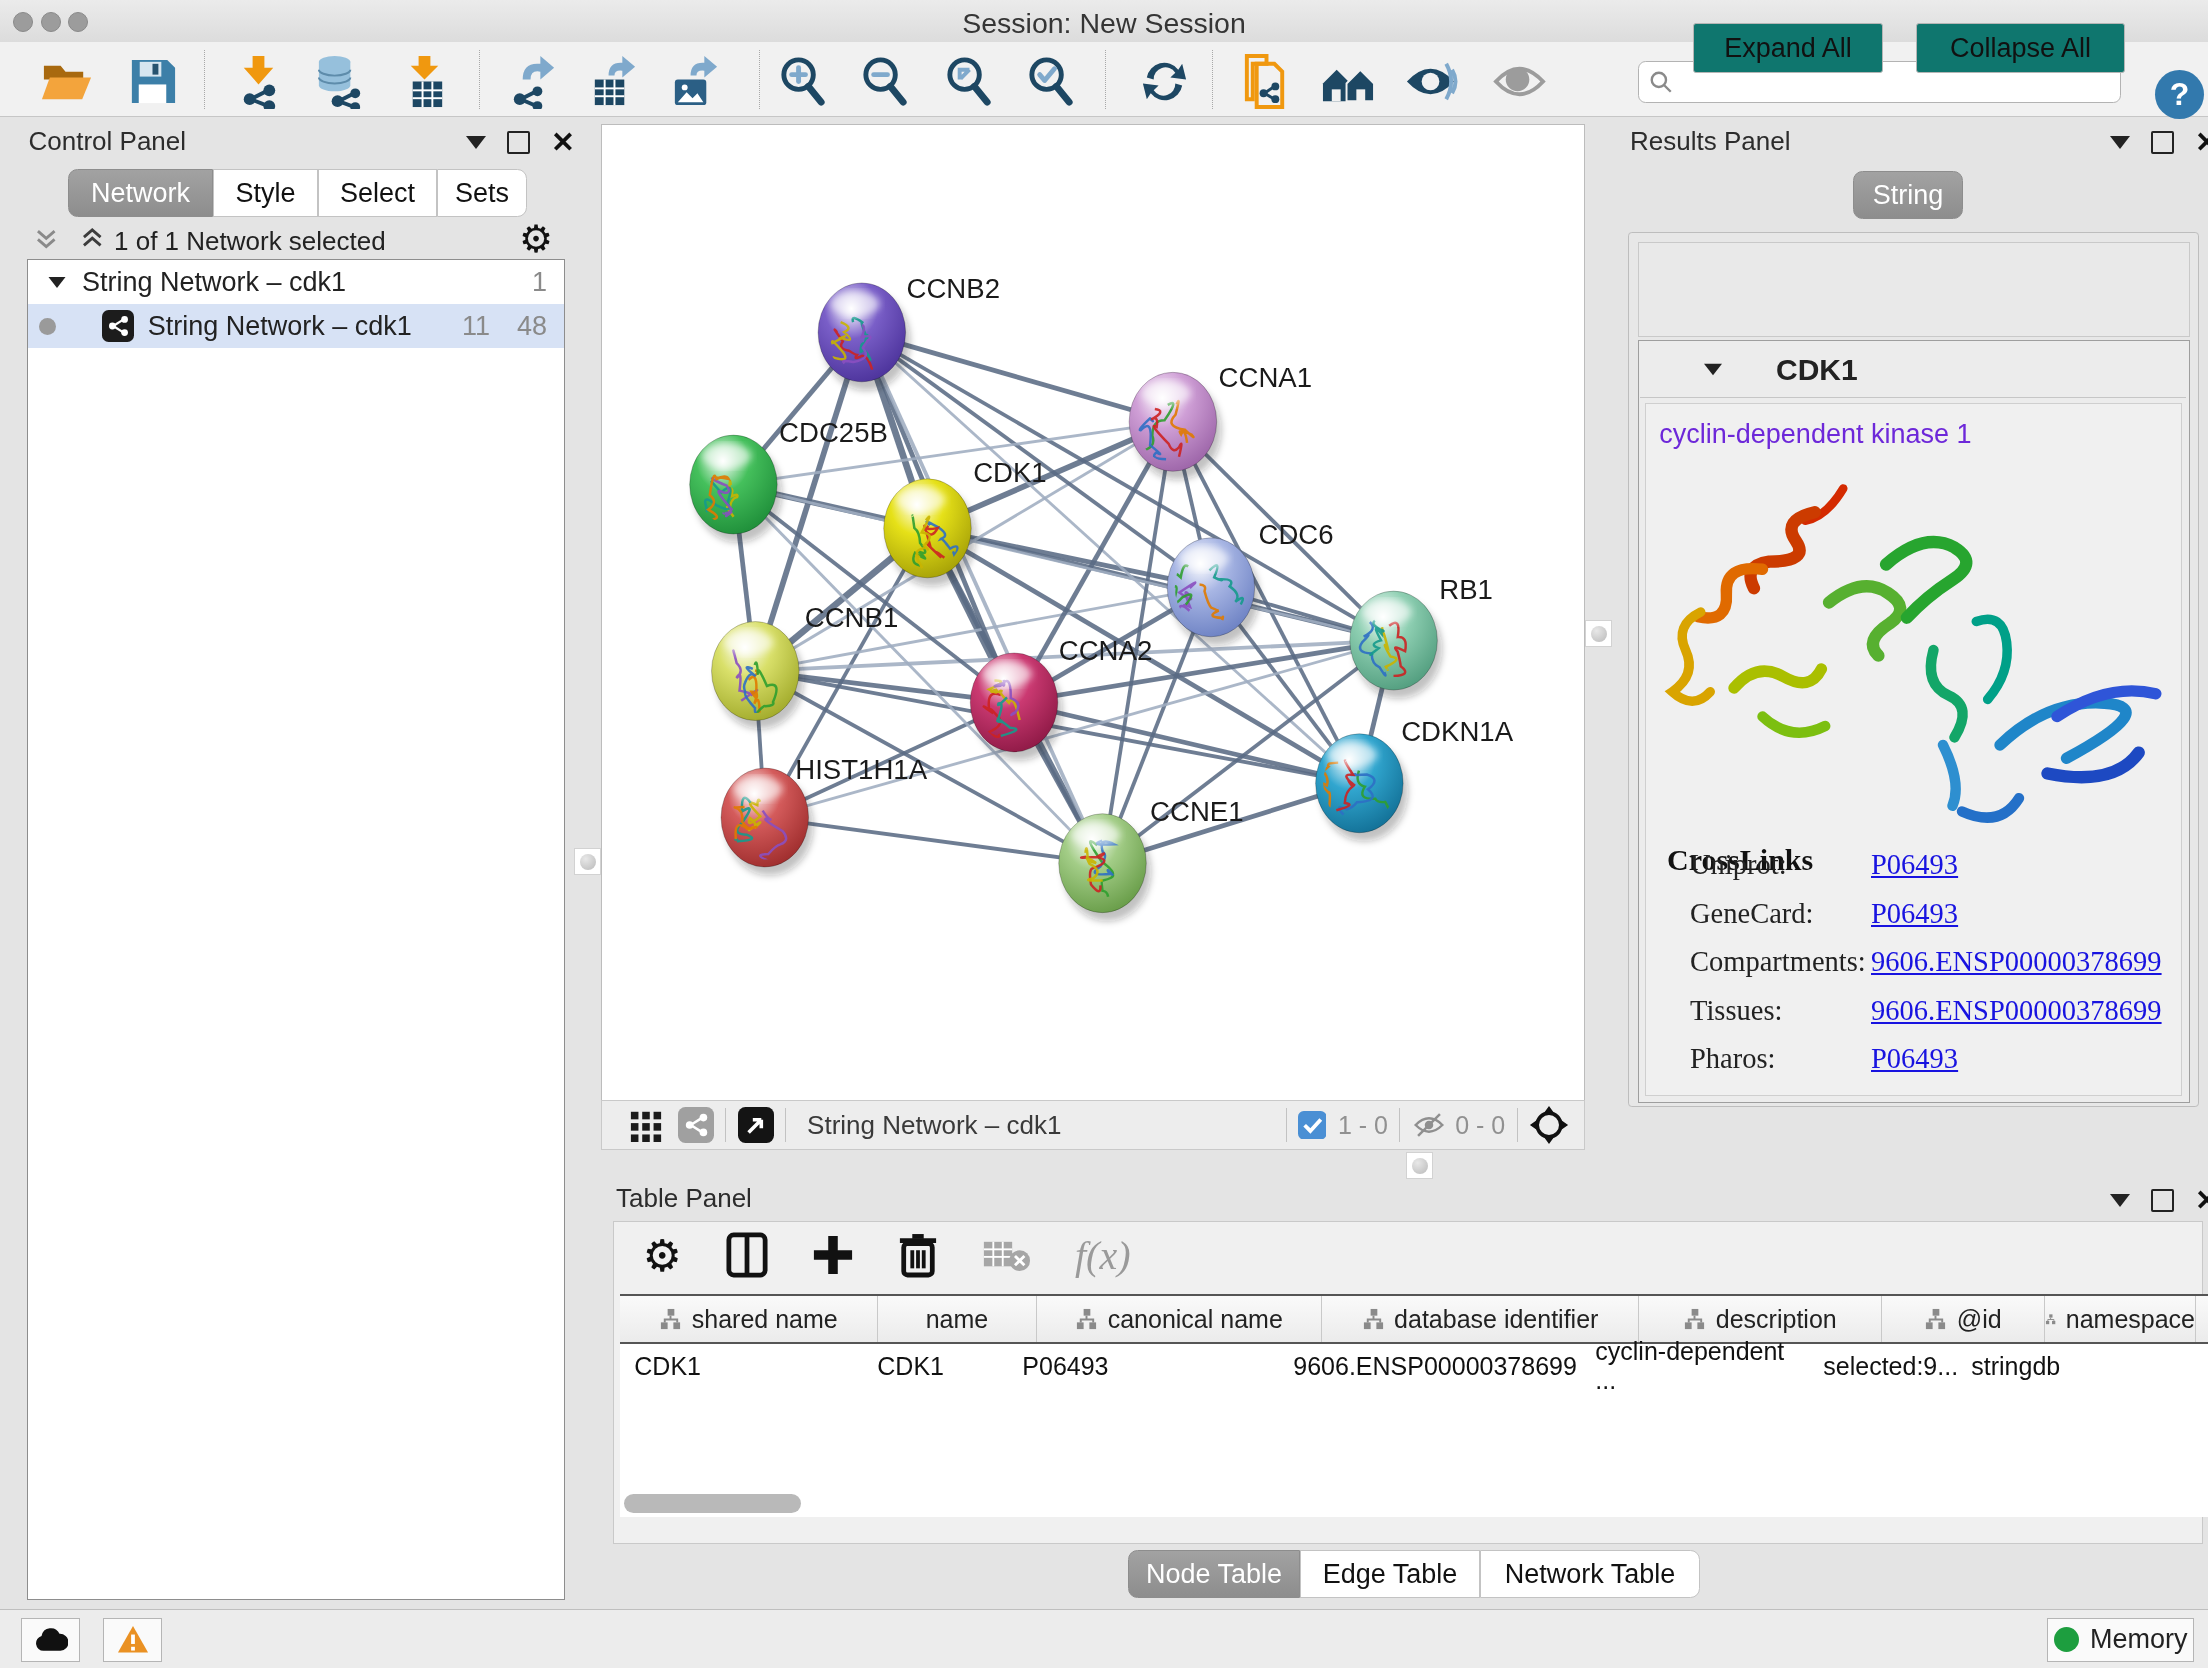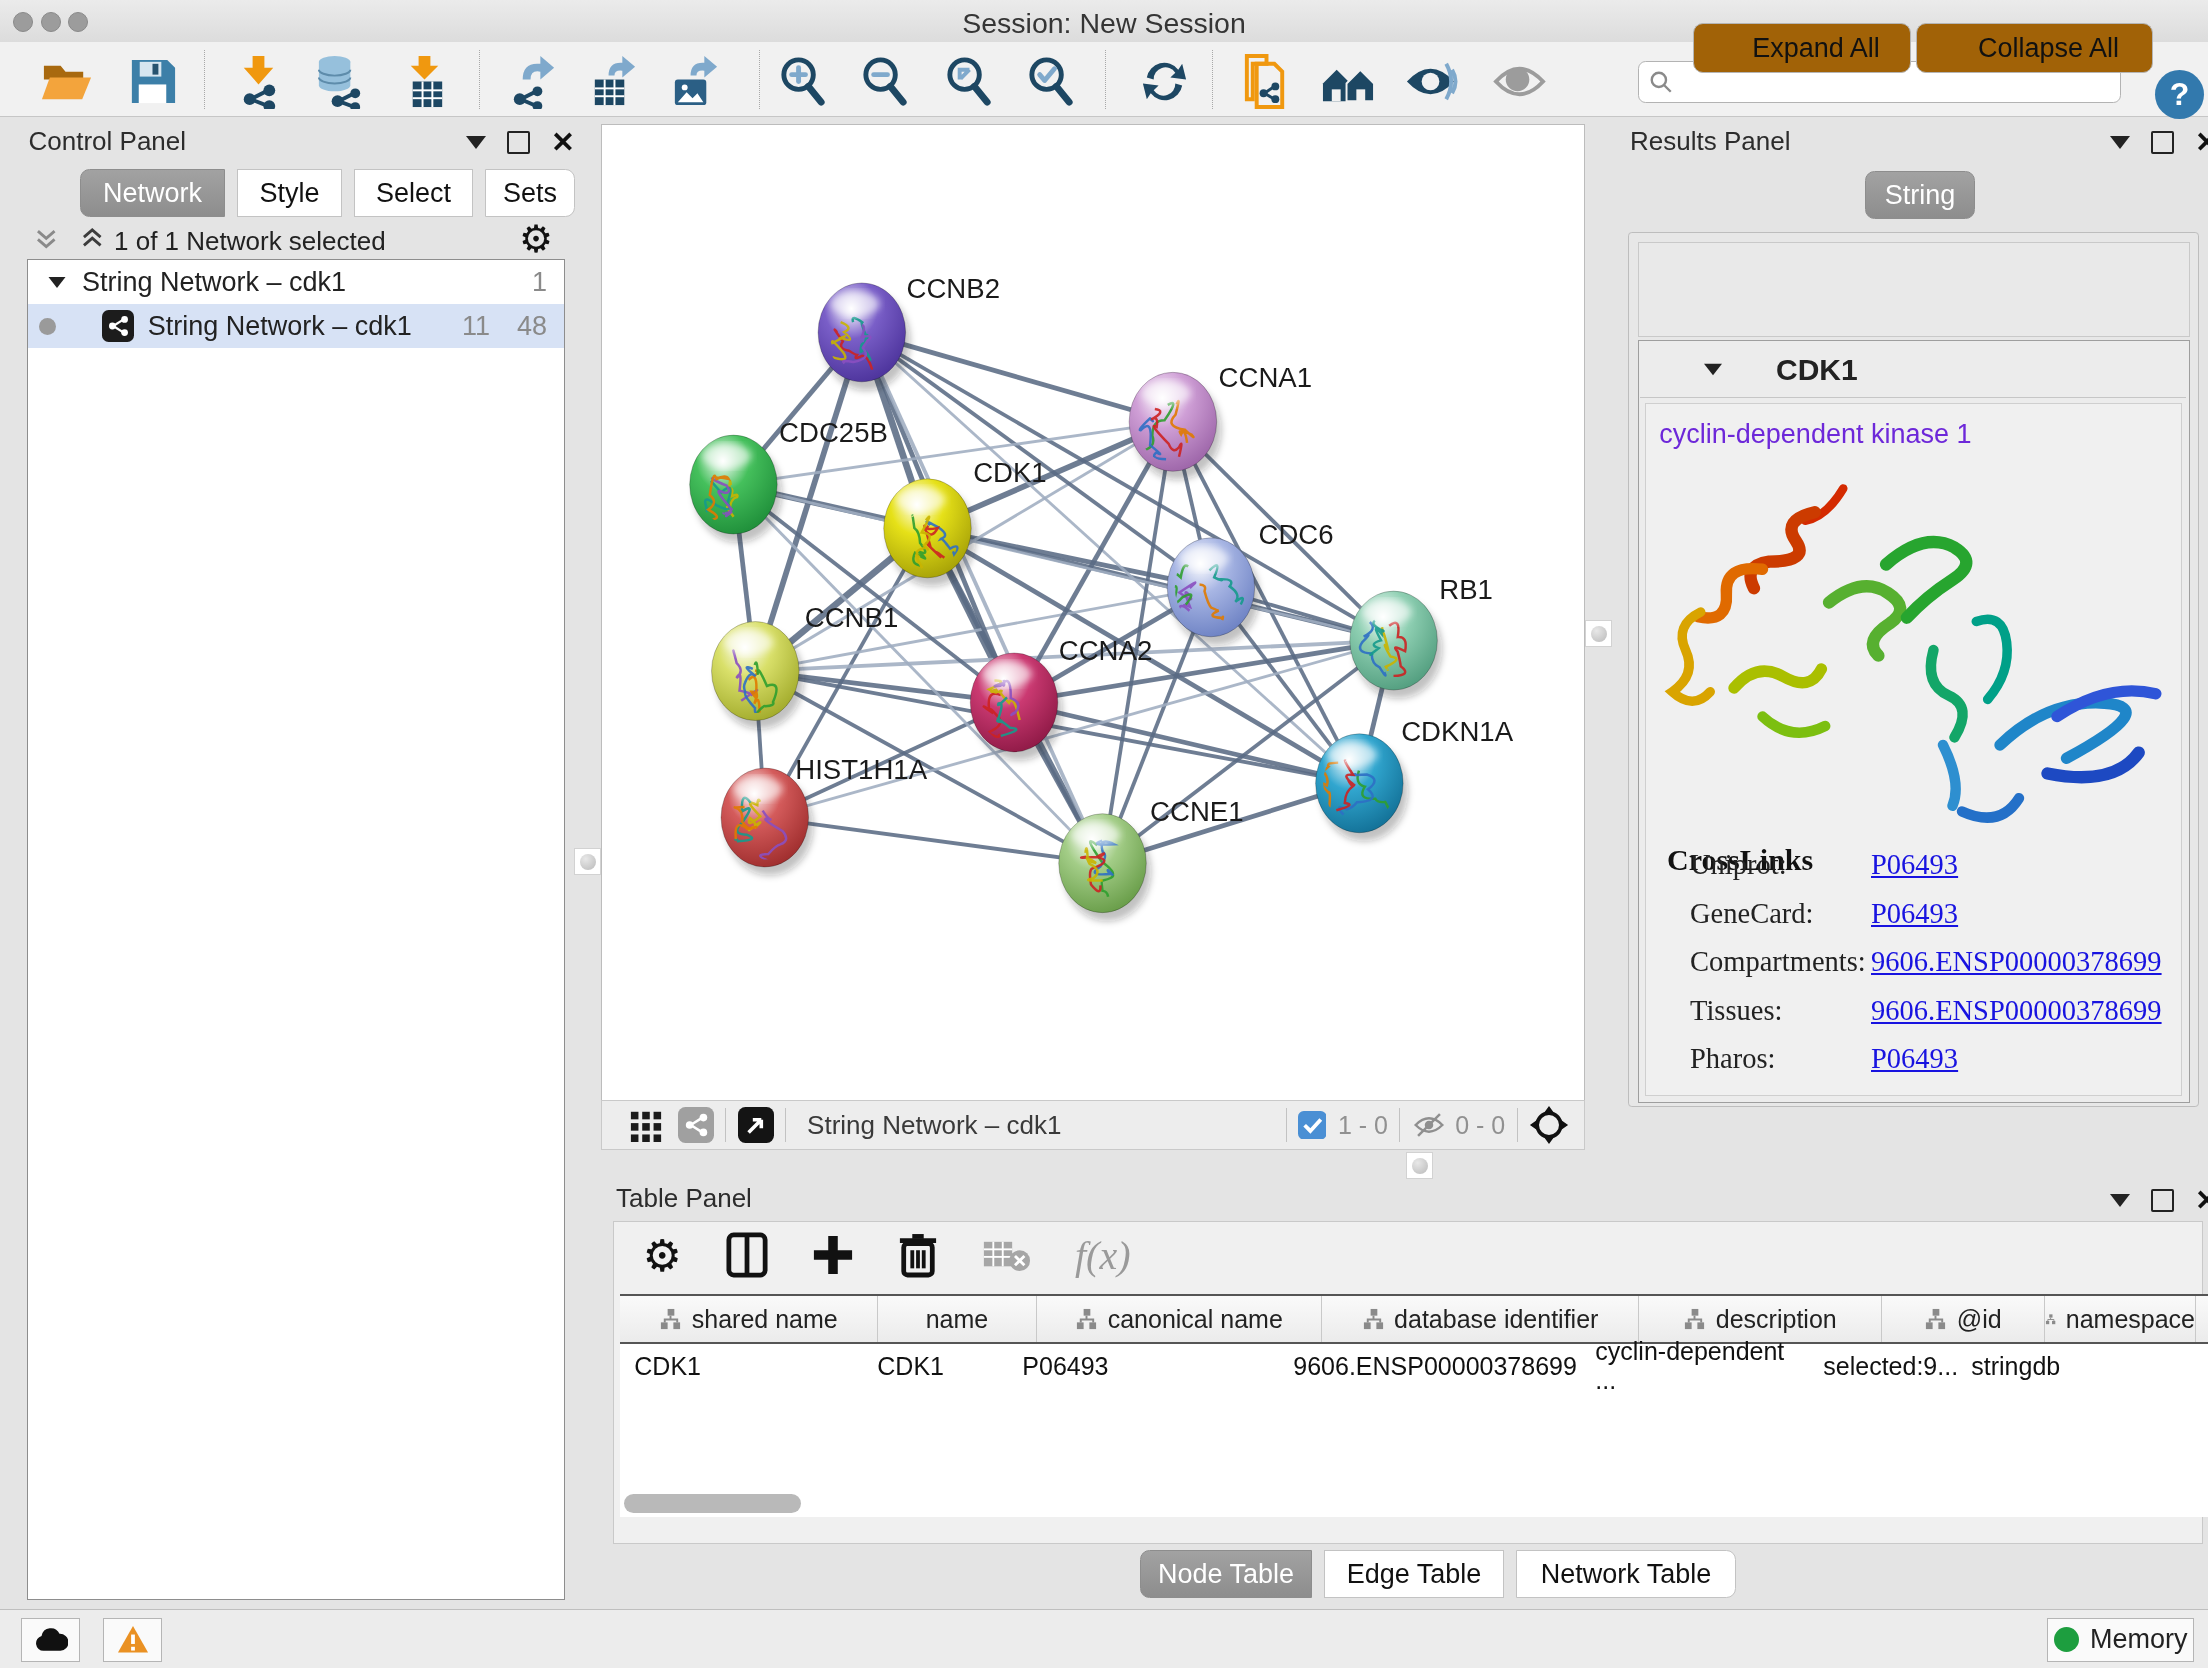--- a/index.html
+++ b/index.html
@@ -24,21 +24,21 @@
             background:#3279ad;color:#fff;font-size:32px;font-weight:bold;display:flex;
             align-items:center;justify-content:center;}
   
   .panel-title{font-size:26px;color:#2c2c2c;}
   .pctl{position:absolute;display:flex;gap:21px;align-items:center;}
   .tri{width:0;height:0;border-left:10.5px solid transparent;border-right:10.5px solid transparent;
        border-top:13.3px solid #222;}
   .flt{width:19px;height:19px;border:2.9px solid #222;border-radius:1.9px;}
   .cls{font-size:28.5px;font-weight:bold;color:#111;line-height:19px;}
   .tab{height:46px;display:flex;align-items:center;justify-content:center;font-size:27px;
-       background:#fff;border:1px solid #c3c3c3;color:#111;margin-left:12px;}
+       background:#fff;border:1px solid #c3c3c3;color:#111;}
   .tab.sel{background:linear-gradient(#a2a2a2,#8d8d8d);color:#fff;border-color:#8d8d8d;}
   .tab:first-child{border-radius:9.5px 0 0 9.5px;}
   .tab:last-child{border-radius:0 9.5px 9.5px 0;}
   
   #cp-tree{left:27px;top:259px;width:536px;height:1339px;background:#fff;border:1.9px solid #8d8d8d;}
   .tree-row{position:relative;height:44px;display:flex;align-items:center;font-size:27px;}
   .count{color:#8a8a8a;}
   
   #net-canvas{left:601px;top:124px;width:982px;height:976px;background:#fff;border:1px solid #bcbcbc;}
   #net-status{left:601px;top:1100px;width:982px;height:48px;background:#ededed;
@@ -46,22 +46,22 @@
   .ns-sep{width:1px;height:34px;background:#c2c2c2;margin:0 11.4px;}
   .ns-txt{font-size:26px;color:#3a3a3a;}
   .ns-gray{font-size:25px;color:#909090;}
   
   .knob{position:absolute;width:25px;height:25px;background:#fff;border:1px solid #d2d2d2;
         display:flex;align-items:center;justify-content:center;}
   .knob i{width:16px;height:16px;border-radius:50%;background:radial-gradient(circle at 35% 30%,#e8e8e8,#b9b9b9);display:block;}
   
   #rp-box{left:1628px;top:232px;width:569px;height:873px;background:#e7e7e7;border:1.9px solid #bdbdbd;border-radius:3.8px;}
   #rp-btnbox{left:1638px;top:242px;width:550px;height:93px;border:1.9px solid #c9c9c9;background:#e9e9e9;}
-  .rp-btn{position:absolute;top:23px;height:48px;background:#a16207;border:1.9px solid #b5b5b5;
-          border-radius:10px;font-size:27px;display:flex;align-items:center;justify-content:center;color:#111;padding-left:28px;}
+  .rp-btn{position:absolute;top:23px;height:48px;background:#0f766e;border:1.9px solid #b5b5b5;
+          border-radius:3px;font-size:27px;display:flex;align-items:center;justify-content:center;color:#111;}
   #rp-list{left:1638px;top:340px;width:550px;height:761px;border:1.9px solid #9e9e9e;background:#ececec;}
   #rp-sec-head{left:1640px;top:342px;width:546px;height:55px;background:#ececec;border-bottom:1px solid #c6c6c6;
                display:flex;align-items:center;}
   #rp-card{left:1645px;top:403px;width:535px;height:691px;background:#f0f0f0;border:1px solid #cfcfcf;}
   .serif{font-family:"Liberation Serif",serif;}
   .xl-row{position:absolute;font-size:28.5px;}
   .xl-val{color:#1813e0;text-decoration:underline;}
   
   #tp-inner{left:613px;top:1221px;width:1588px;height:321px;background:#f0f0f0;border:1px solid #c9c9c9;}
   #tp-table{left:620px;top:1294px;width:1744px;height:221px;background:#fff;border-top:2.9px solid #555;}

